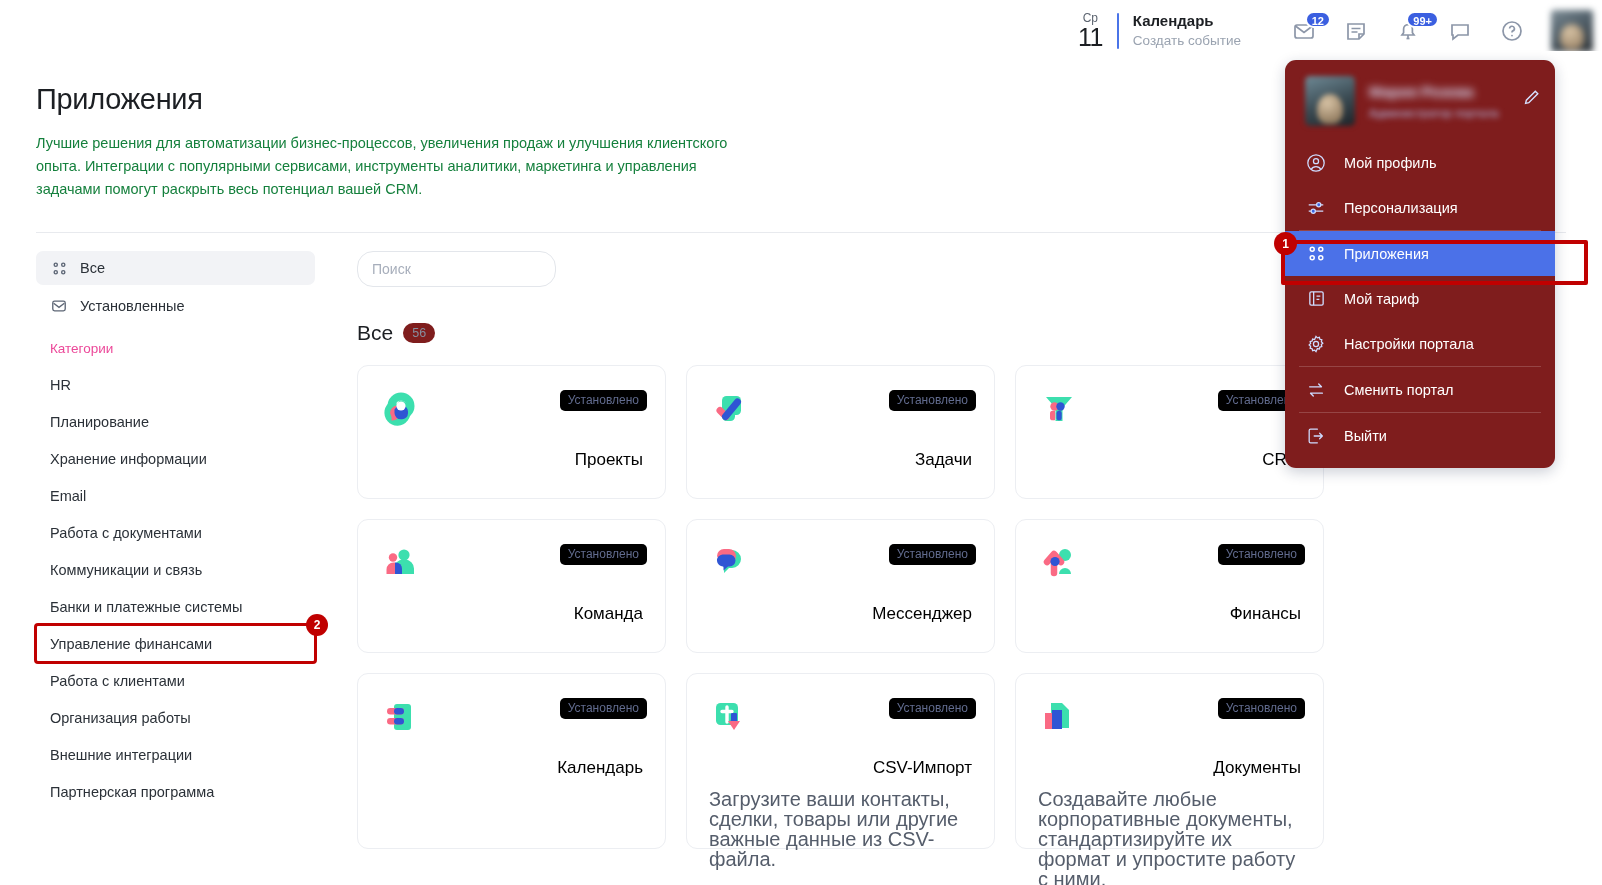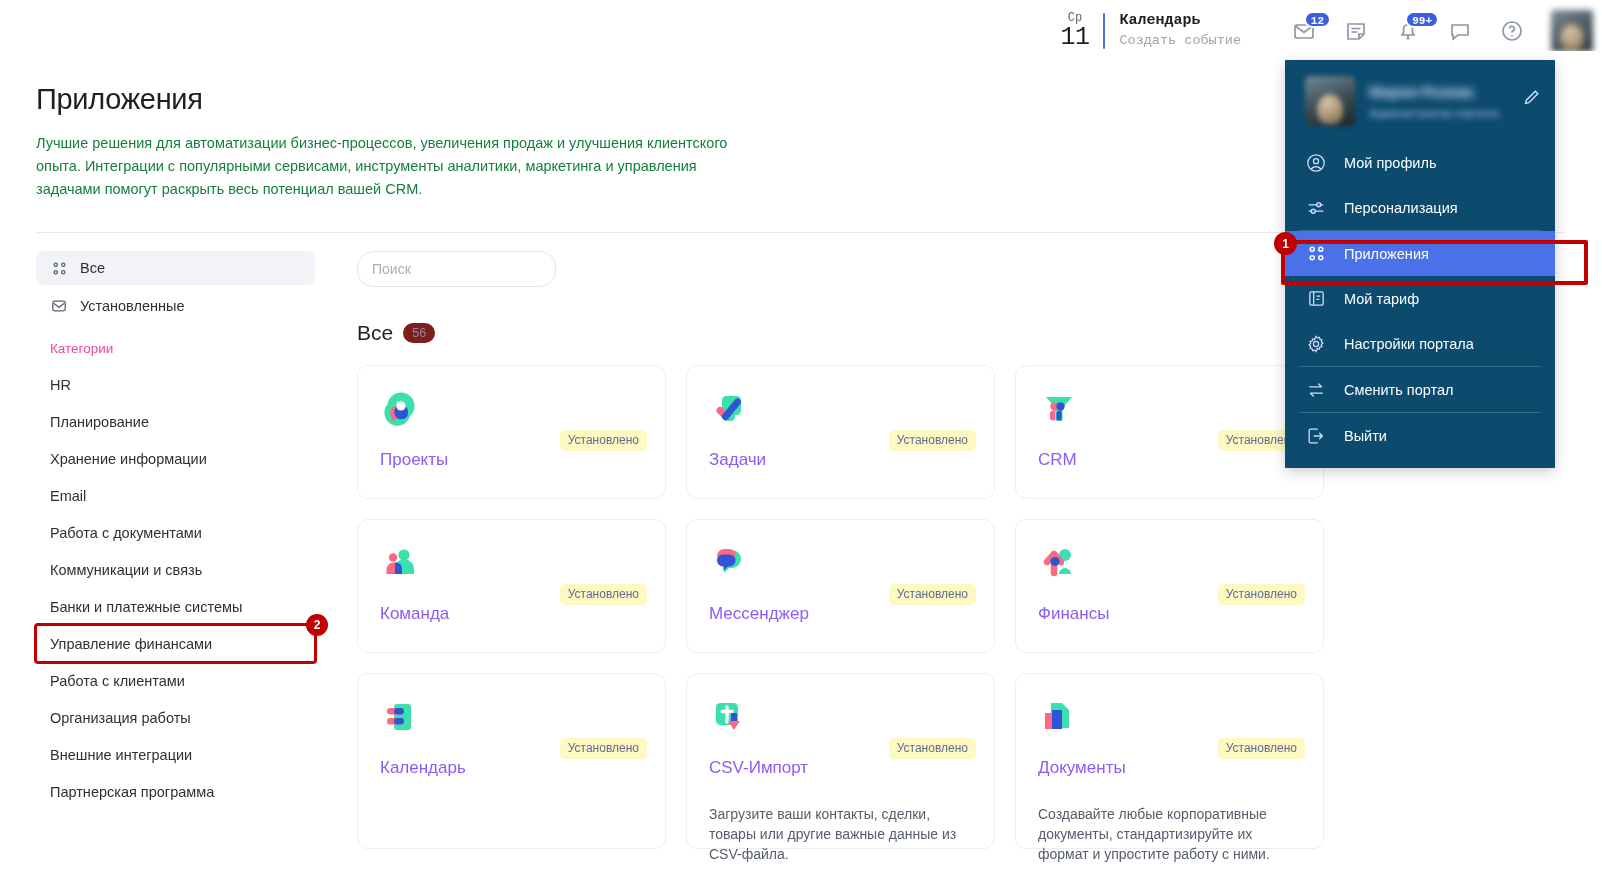--- a/index.html
+++ b/index.html
@@ -8,21 +8,21 @@
     font-family: "Liberation Sans", sans-serif;
     background: #fff;
     overflow: hidden;
   }
   #root { position: relative; width: 1602px; height: 885px; background: #fff; }
 
   
   .topbar {
     position: absolute; top: 0; left: 0; width: 1602px; height: 62px;
     background: #fff; border-bottom: 1px solid #e6e8ec;
-    display: flex; align-items: center; justify-content: flex-end; font-family: Liberation Mono, monospace;
+    display: flex; align-items: center; justify-content: flex-end;
   }
   .tb-date { display: flex; flex-direction: column; align-items: center;
     line-height: 1; margin-right: 14px; }
   .tb-date-dow { font-size: 12px; color: #5c6470; margin-bottom: 1px; }
   .tb-date-num { font-size: 25px; color: #1c1f23; font-weight: 400; letter-spacing: -0.5px; }
   .tb-divider { width: 2px; height: 36px; background: #4a74e8; margin-right: 14px; border-radius: 1px;}
   .tb-cal { display: flex; flex-direction: column; justify-content: center; margin-right: 48px; }
   .tb-cal-title { font-size: 15px; color: #1c1f23; font-weight: 700; line-height: 20px;}
   .tb-cal-sub { font-size: 13.5px; color: #9aa3b0; line-height: 19px; }
 
@@ -98,30 +98,30 @@
 
   .grid { margin-top: 20px; display: grid; grid-template-columns: repeat(3, 309px); gap: 20px 20px; }
   .card {
     border: 1px solid #eceef2; border-radius: 11px; background: #fff;
     height: 134px; padding: 22px 22px 0 22px; position: relative; cursor: pointer;
   }
   .card.tall { height: 176px; }
   .card-icon { width: 42px; height: 42px; }
   .card-chip {
     position: absolute; top: 24px; right: 18px;
-    background: #fef9c3; color: #616b8e; font-size: 12px;
-    border-radius: 5px; padding: 4px 8px; line-height: 13px; margin-top: 40px;
-  }
-  .card-name { margin-top: 16px; font-size: 17px; color: #8b5cf6; }
-  .card-desc { margin-top: 26px; font-size: 14px; line-height: 20px; color: #555d6b; }
+    background: #000000; color: #616b8e; font-size: 12px;
+    border-radius: 5px; padding: 4px 8px; line-height: 13px;
+  }
+  .card-name { margin-top: 16px; font-size: 17px; color: #000000; text-align: right; }
+  .card-desc { margin-top: 11px; font-size: 20px; line-height: 20px; color: #555d6b; }
 
   
   .dropdown {
     position: absolute; top: 60px; left: 1285px; width: 270px;
-    background: #0c4a6e; border-radius: 1px;
+    background: #7f1d1d; border-radius: 11px;
     box-shadow: 0 4px 14px rgba(20,30,70,0.22); z-index: 40;
     padding-bottom: 10px;
   }
   .dd-profile { display: flex; align-items: center; padding: 16px 16px 14px 20px; position: relative; }
   .dd-avatar {
     width: 50px; height: 50px; border-radius: 5px; flex: 0 0 50px;
     background: linear-gradient(160deg,#6f8a96 0%, #3a4a52 55%, #1d2328 100%);
     filter: blur(2.6px); position: relative; overflow: hidden;
   }
   .dd-avatar::after {

